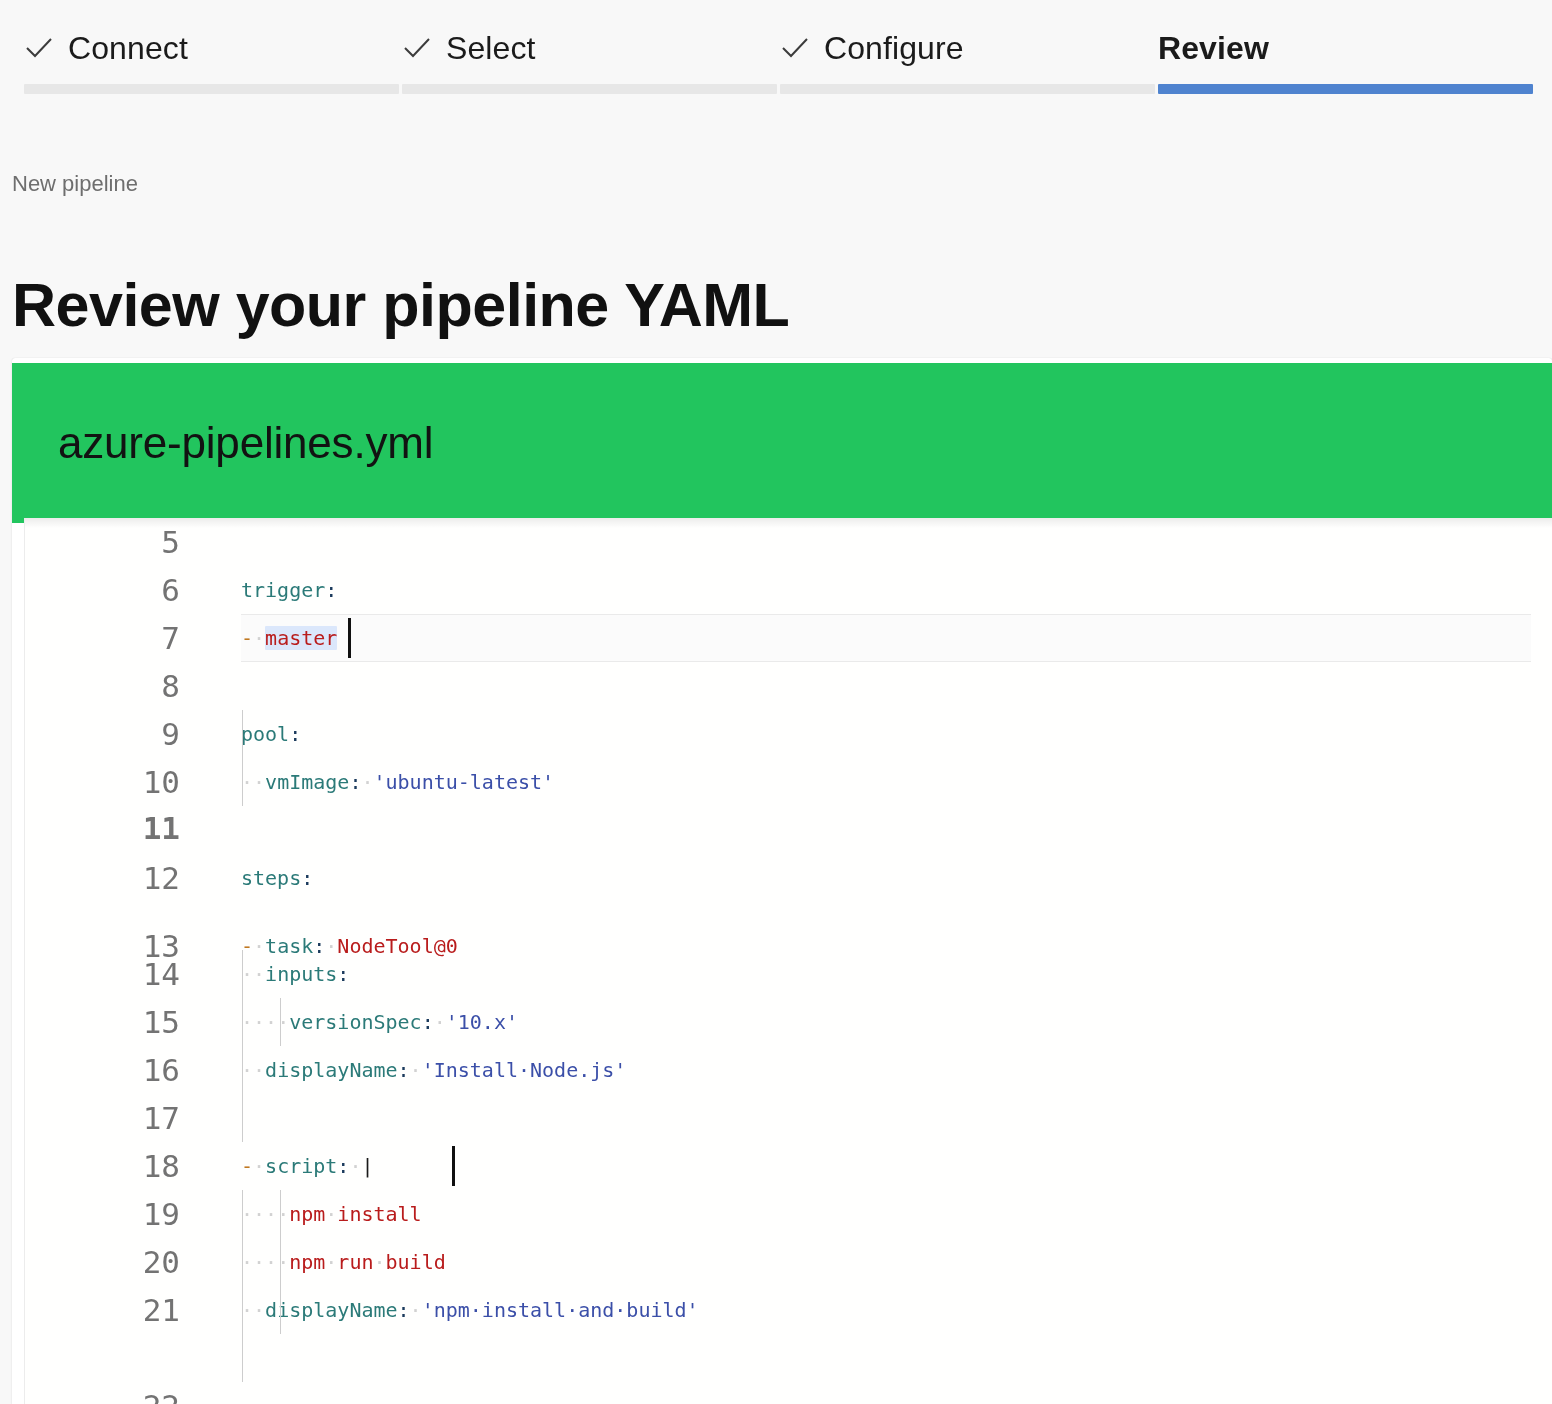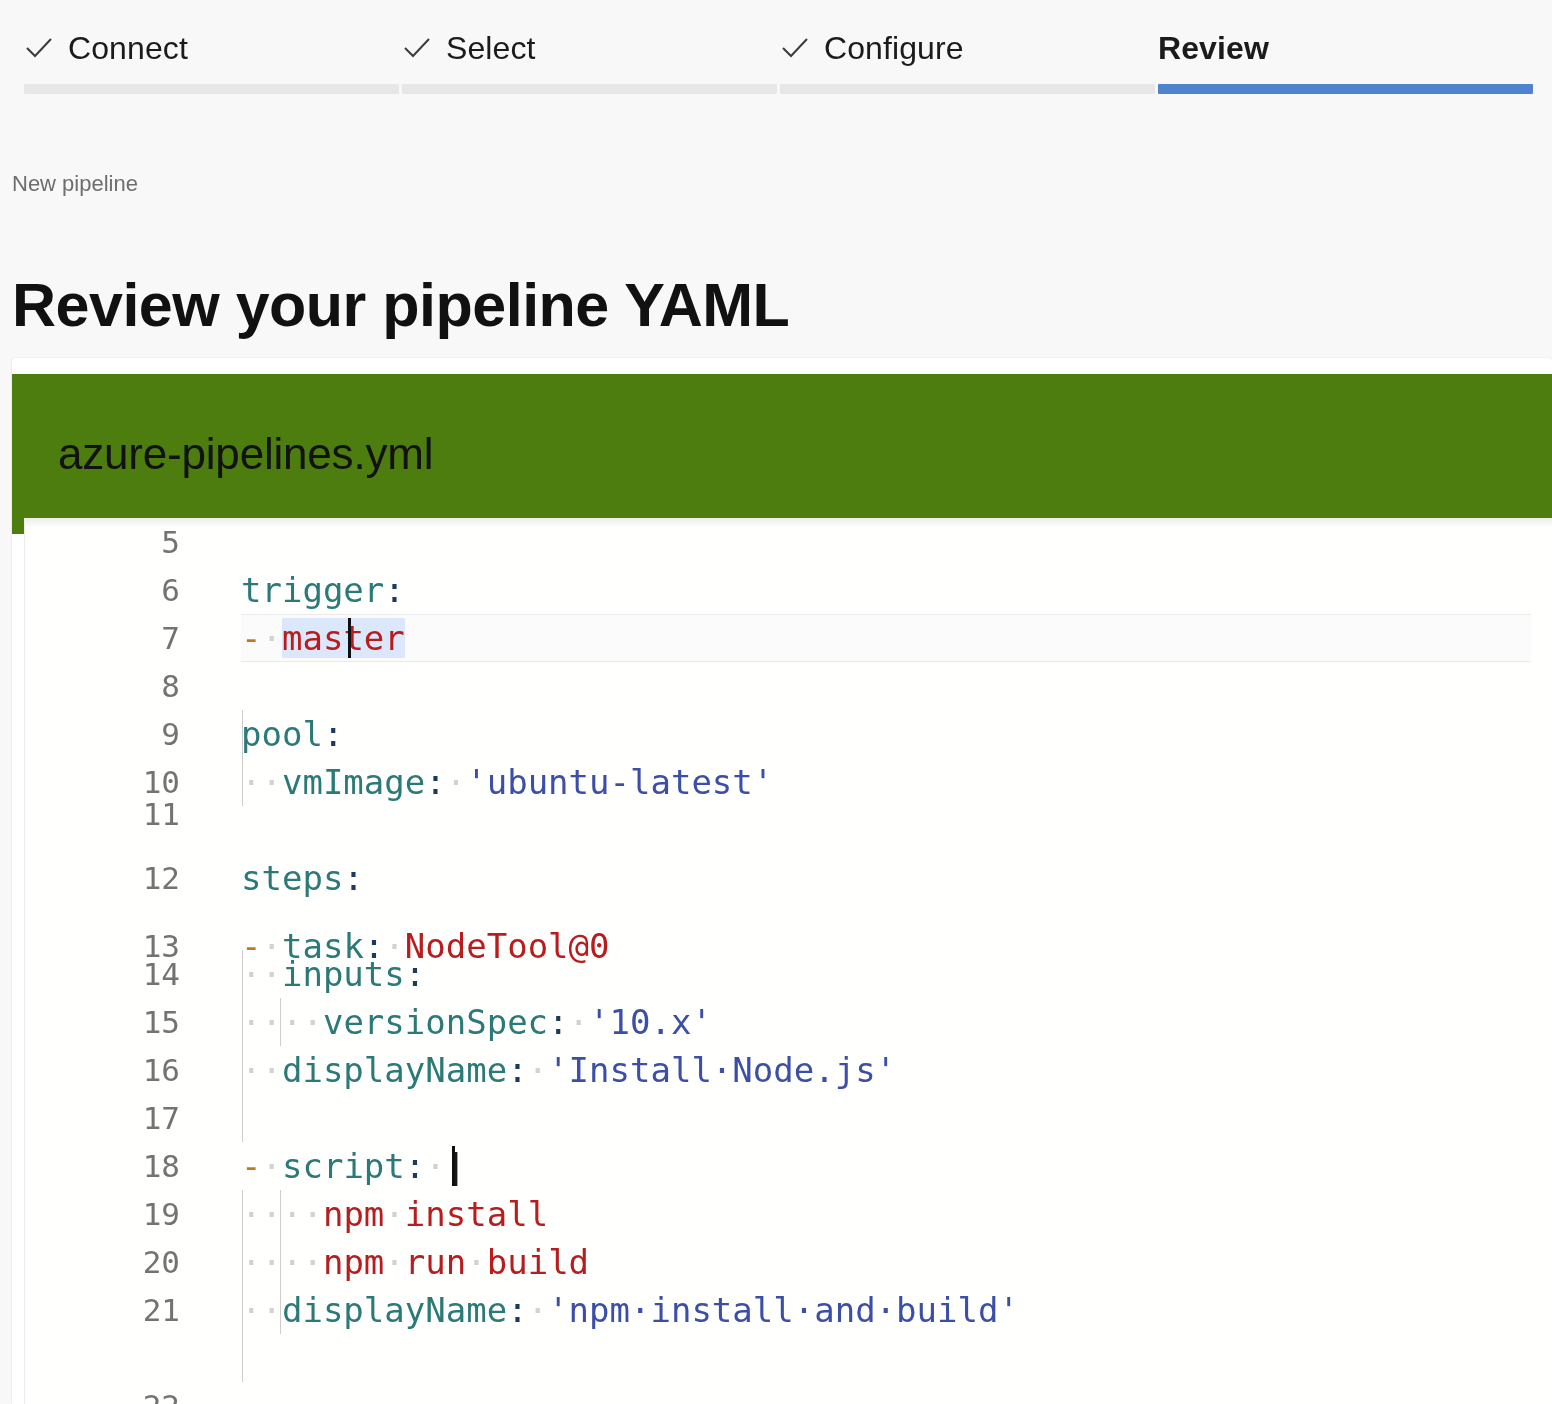--- a/index.html
+++ b/index.html
@@ -94,23 +94,23 @@
     width: 1540px;
     height: 1046px;
     background: #ffffff;
     border-top-left-radius: 3px;
     border-top-right-radius: 3px;
     box-shadow: 0 0 1px rgba(0,0,0,.18), 0 1px 3px rgba(0,0,0,.06);
     overflow: hidden;
   }
   .file-card-header {
     position: absolute;
-    left: 0; top: 16px;
+    left: 0; top: 5px;
     width: 1540px; height: 160px;
-    background: #4d7c0f;
+    background: #22c55e;
   }
   .file-name {
     position: absolute;
     left: 46px; top: 52px;
     font-size: 44px;
     line-height: 56px;
     color: #121212;
     letter-spacing: -.2px;
     white-space: nowrap;
   }
@@ -156,21 +156,21 @@
     color: #737373;
     font-size: 31px;
     font-family: "DejaVu Sans Mono", "Liberation Mono", monospace;
   }
   .codetext {
     position: absolute;
     left: 216px; top: 0;
     height: 48px;
     line-height: 48px;
     white-space: pre;
-    font-size: 34px;
+    font-size: 20px;
     letter-spacing: 0;
     color: #24292e;
   }
   
   .t-key   { color: #2b7a78; }
   .t-punct { color: #1b3a5c; }
   .t-str   { color: #3b4fa8; }
   .t-val   { color: #b91c1c; }
   .t-dash  { color: #c07820; }
   .t-pipe  { color: #1a1a1a; }
@@ -307,21 +307,21 @@
       <div class="code-line" style="top:192px;">
         <span class="linenum">9</span>
         <span class="codetext"><span class="t-key">pool</span><span class="t-punct">:</span></span>
       </div>
 
       <div class="code-line" style="top:240px;">
         <span class="linenum">10</span>
         <span class="codetext"><span class="t-ws">··</span><span class="t-key">vmImage</span><span class="t-punct">:</span><span class="t-ws">·</span><span class="t-str">'ubuntu-latest'</span></span>
       </div>
 
-      <div class="code-line" style="top:272px;">
+      <div class="code-line" style="top:286px;font-weight:bold;">
         <span class="linenum">11</span>
         <span class="codetext"></span>
       </div>
 
       <div class="code-line" style="top:336px;">
         <span class="linenum">12</span>
         <span class="codetext"><span class="t-key">steps</span><span class="t-punct">:</span></span>
       </div>
 
       <div class="code-line" style="top:384px;margin-top:20px;">

